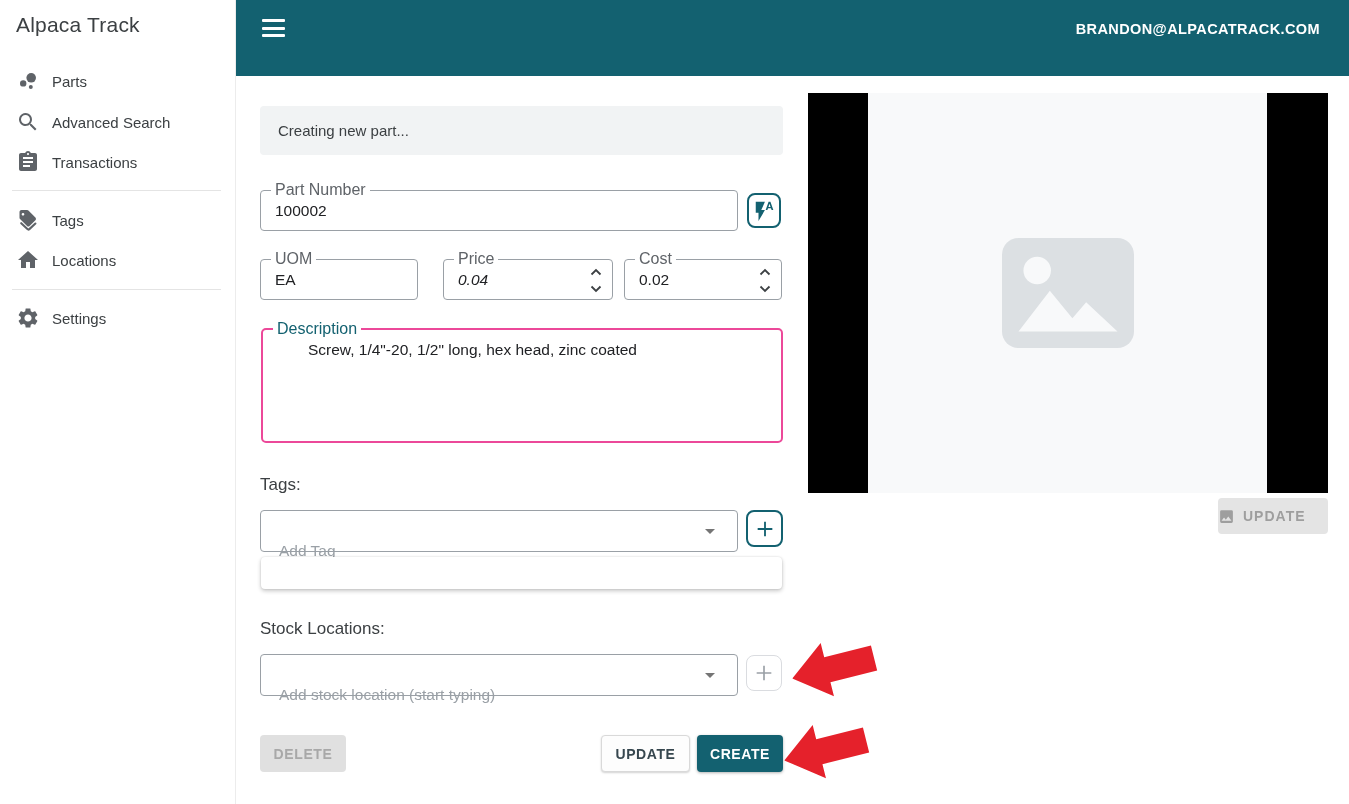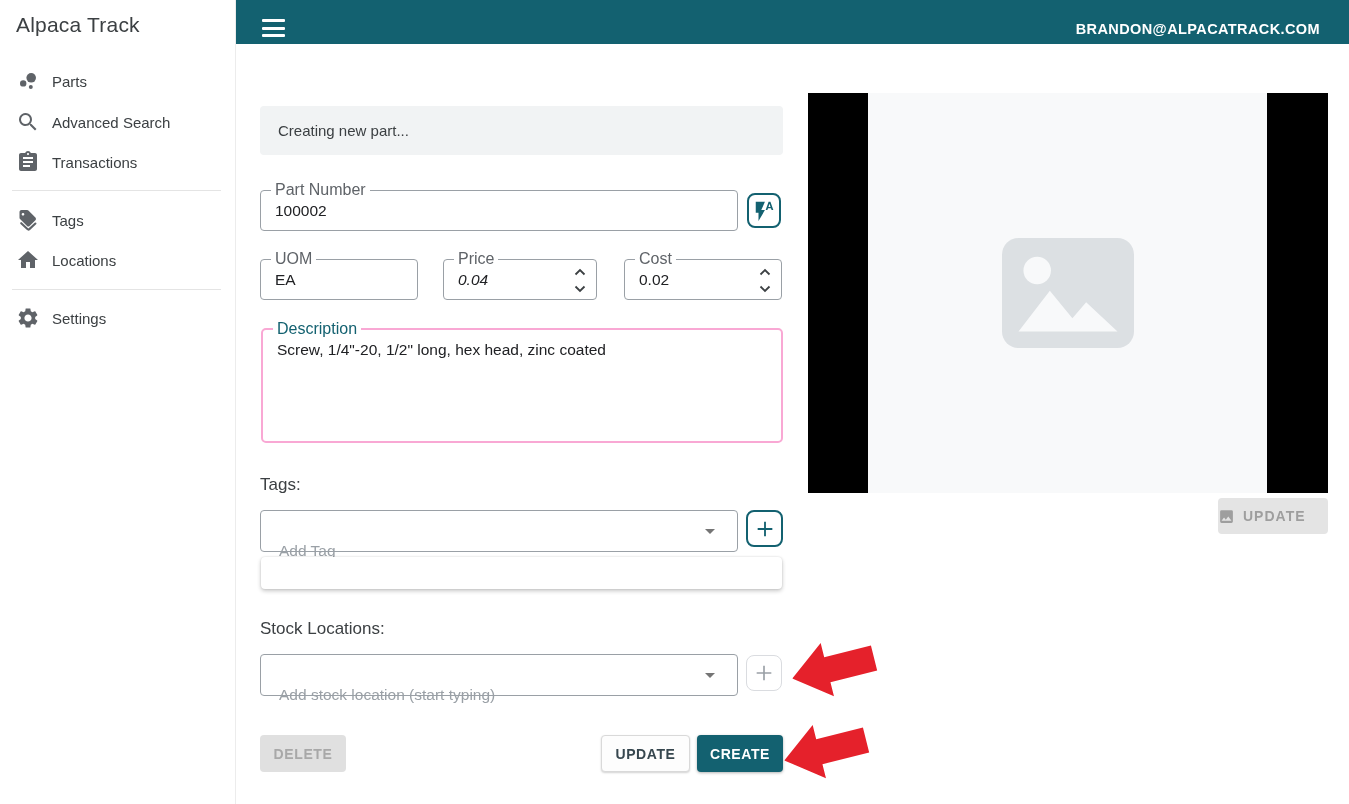--- a/index.html
+++ b/index.html
@@ -9,41 +9,41 @@
   
   .sidebar { position:absolute; left:0; top:0; width:236px; height:804px; background:#fff; border-right:1px solid #ececec; z-index:2; }
   .brand { position:absolute; left:16px; top:13px; font-size:21px; font-weight:500; color:#3c4043; letter-spacing:.2px; }
   .nav-item { position:absolute; left:0; width:236px; height:40px; display:flex; align-items:center; cursor:pointer; }
   .nav-item .nico { width:24px; height:24px; margin-left:16px; flex:0 0 24px; }
   .nav-item .nlabel { margin-left:12px; font-size:15px; color:#3c4043; }
   .nav-divider { position:absolute; left:12px; width:209px; height:1px; background:#e4e4e4; }
   .gicon { fill:#5f6368; }
 
   
-  .topbar { position:absolute; left:236px; top:0; width:1113px; height:44px; background:#136170; z-index:3; }
+  .topbar { position:absolute; left:236px; top:0; width:1113px; height:76px; background:#136170; z-index:3; }
   .hamburger { position:absolute; left:26px; top:19px; width:23px; height:20px; cursor:pointer; }
   .hamburger span { display:block; height:3px; background:#fff; margin-bottom:4.5px; border-radius:1px; }
   .user-email { position:absolute; right:29px; top:21px; color:#fff; font-size:14.5px; font-weight:700; letter-spacing:.4px; }
 
   
   .status-banner { position:absolute; left:260px; top:106px; width:523px; height:49px; background:#f1f3f4; border-radius:4px; display:flex; align-items:center; padding-left:18px; font-size:15px; color:#3c4043; }
 
   .mfield { position:absolute; border:1px solid #9aa0a6; border-radius:4px; background:#fff; }
   .mfield .flabel { position:absolute; top:-8px; left:10px; background:#fff; padding:0 4px; font-size:16px; color:#5f6368; line-height:14px; }
   .mfield input, .mfield textarea { width:100%; height:100%; border:none; outline:none; background:transparent; font-family:"Liberation Sans", sans-serif; font-size:15.5px; color:#202124; padding:0 14px; }
   .mfield textarea { padding:10px 14px; resize:none; line-height:1.35; }
-  .mfield.focused { border:2px solid #f9a8d4; border-radius:5px; }
+  .mfield.focused { border:2px solid #ec4899; border-radius:5px;padding-left:31px; }
   .mfield.focused .flabel { color:#136170; }
   input::-webkit-outer-spin-button, input::-webkit-inner-spin-button { -webkit-appearance:none; }
   input[type=number] { -moz-appearance:textfield; appearance:textfield; }
   input::placeholder { color:#9aa0a6; opacity:1; }
 
   .f-partnumber { left:260px; top:190px; width:478px; height:41px; }
   .f-uom  { left:260px; top:259px; width:158px; height:41px; }
-  .f-price{ left:443px; top:259px; width:154px; height:41px; }
+  .f-price{ left:443px; top:259px; width:170px; height:41px; }
   .f-cost { left:624px; top:259px; width:158px; height:41px; }
   .f-desc { left:261px; top:328px; width:522px; height:115px; }
 
   .spinner { position:absolute; right:9px; top:5px; width:14px; height:31px; cursor:pointer; }
 
   .icon-btn { position:absolute; background:#fff; cursor:pointer; display:flex; align-items:center; justify-content:center; }
   .flash-btn { left:747px; top:193px; width:34px; height:35px; border:2px solid #136170; border-radius:8px; }
   .plus-btn-teal { left:746px; top:510px; width:37px; height:37px; border:2px solid #136170; border-radius:8px; color:#136170; font-size:26px; font-weight:300; line-height:1; }
   .plus-btn-gray { left:746px; top:655px; width:36px; height:36px; border:1px solid #dadce0; border-radius:8px; color:#9aa0a6; font-size:26px; font-weight:300; line-height:1; }
 

